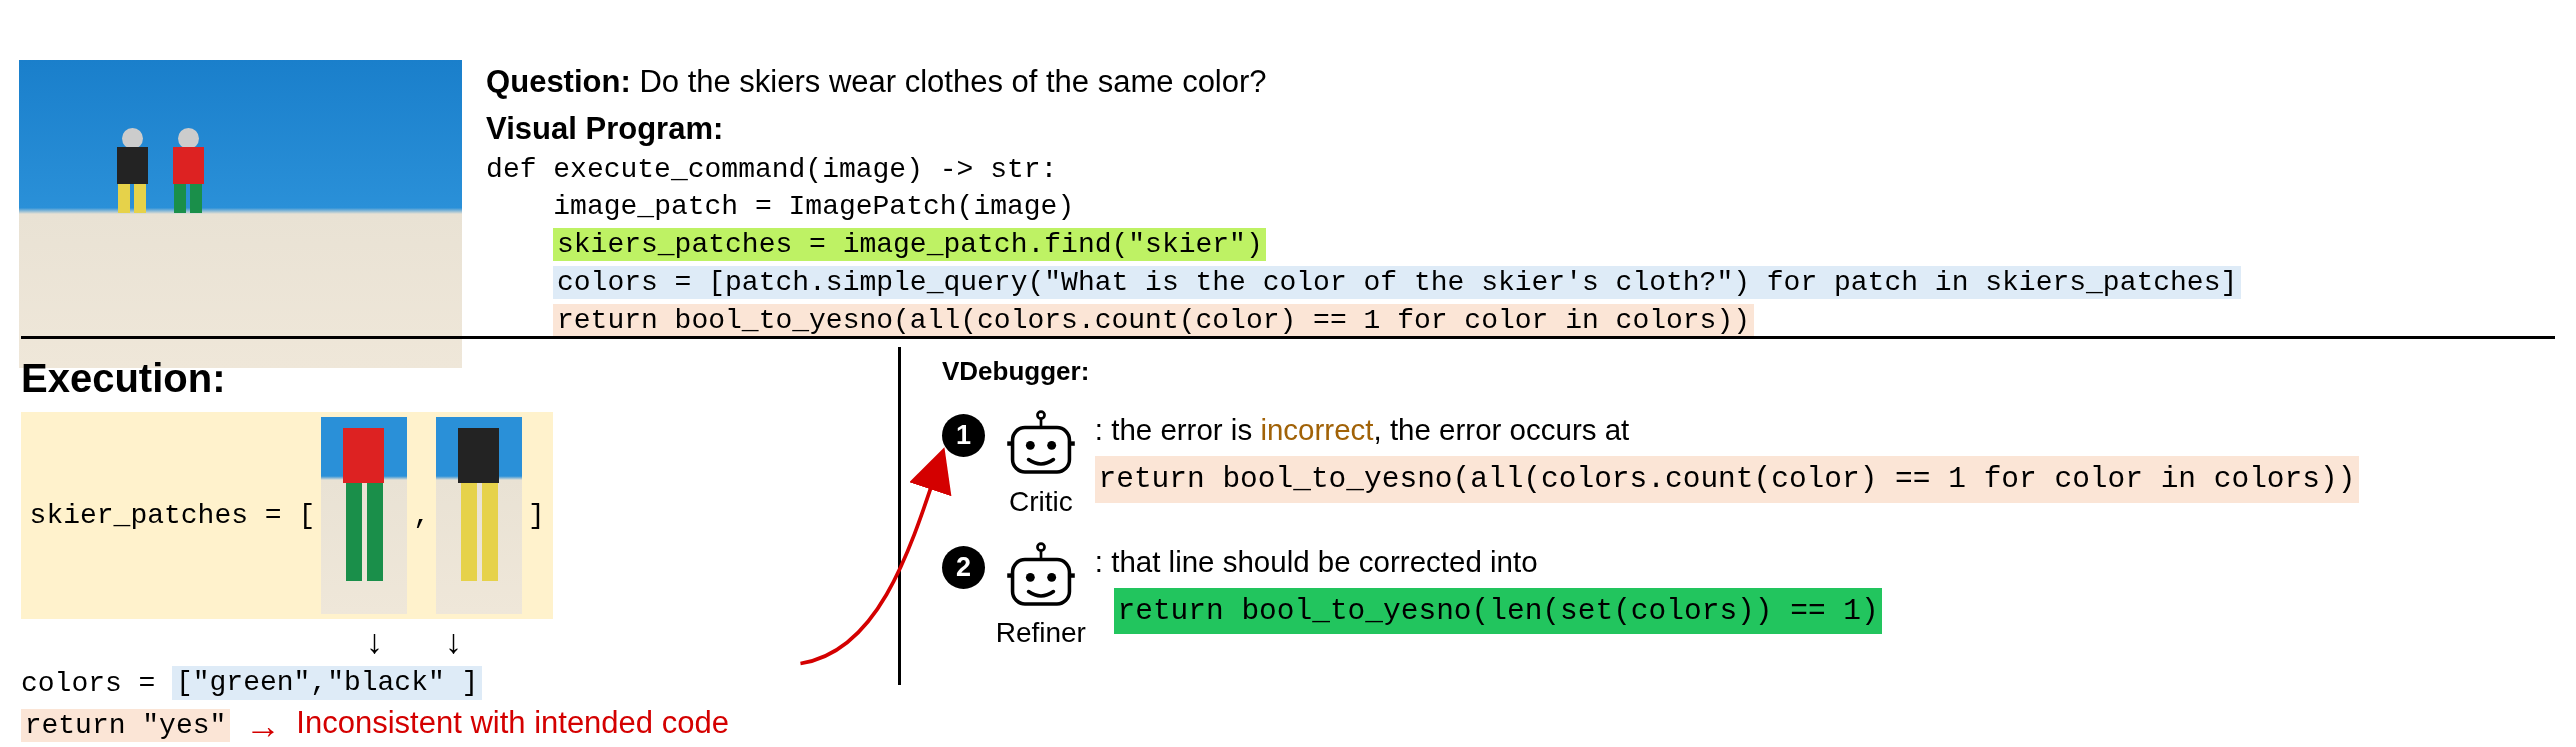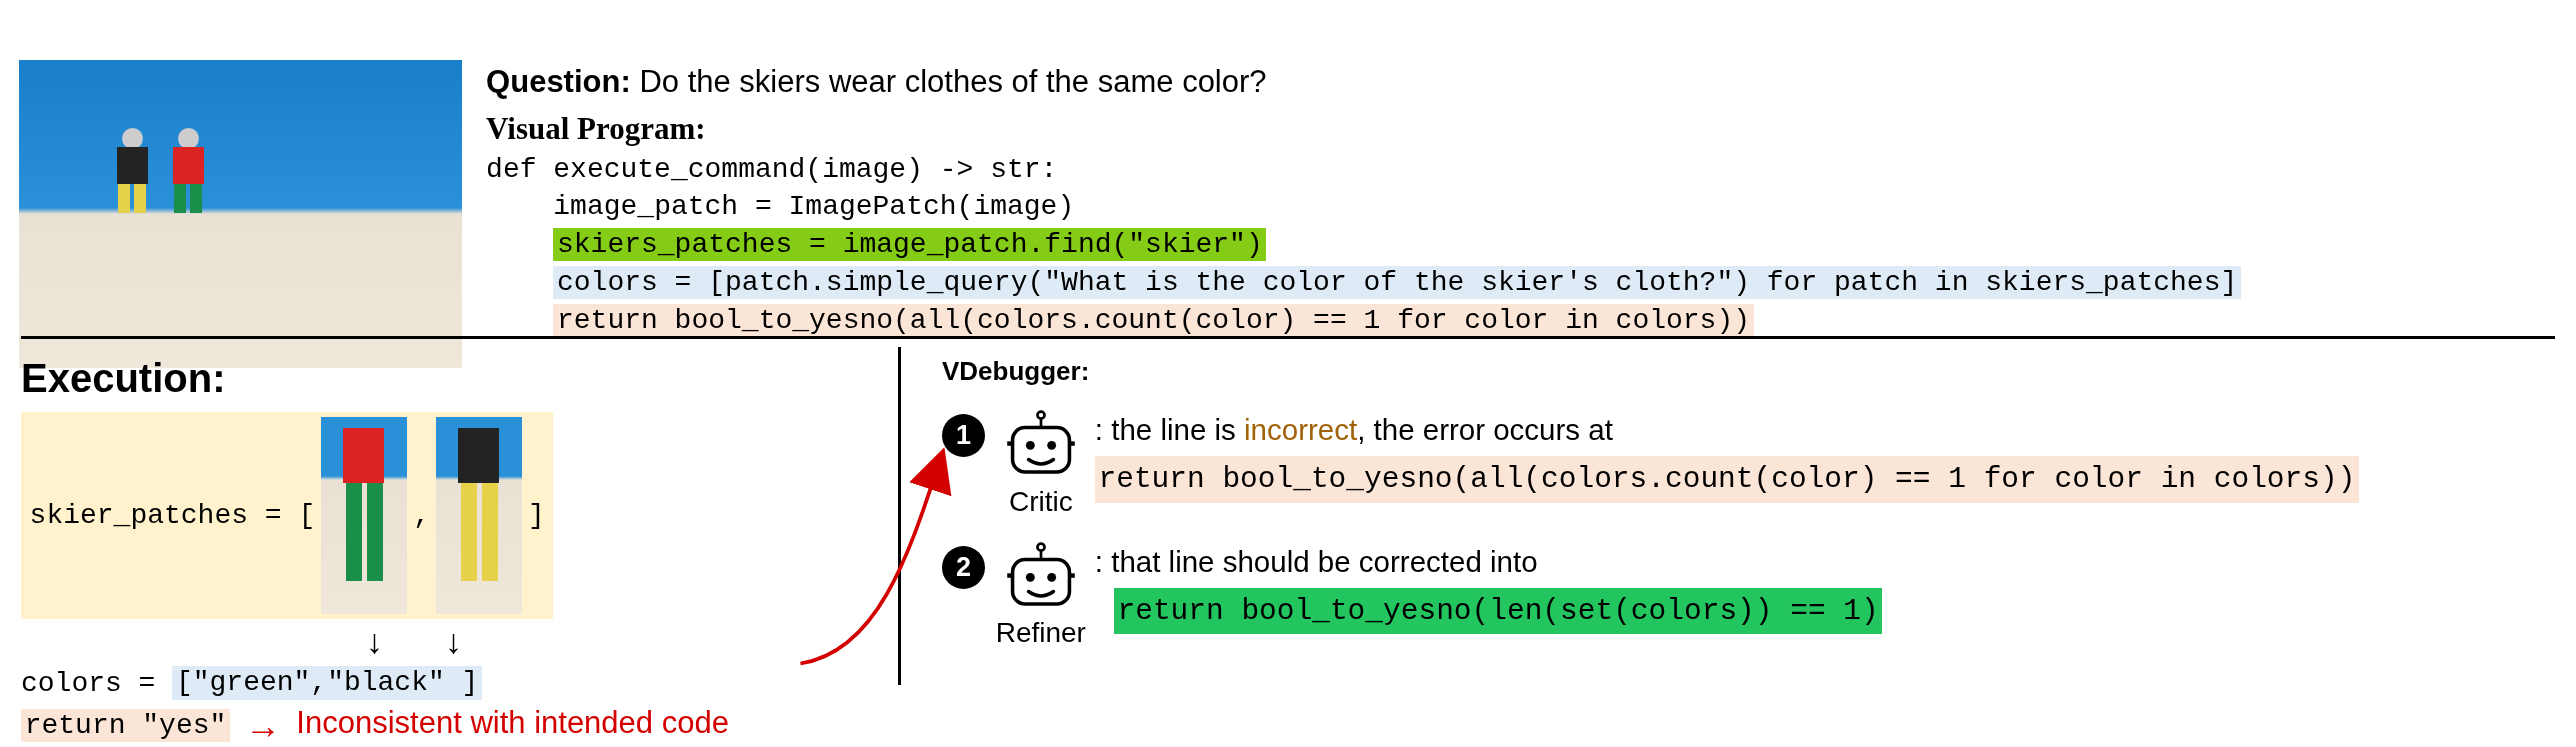--- a/index.html
+++ b/index.html
@@ -52,24 +52,24 @@
     background: #d22;
   }
   .skier-image .legs-l { position:absolute; top:54px; left:7.4px; width:12.3px; height:31px; background:#e6d24a; }
   .skier-image .legs-l2 { position:absolute; top:54px; left:23.4px; width:12.3px; height:31px; background:#e6d24a; }
   .skier-image .legs-r { position:absolute; top:54px; left:7.4px; width:12.3px; height:31px; background:#1a8f4a; }
   .skier-image .legs-r2 { position:absolute; top:54px; left:23.4px; width:12.3px; height:31px; background:#1a8f4a; }
 
   .top-text { flex: 1 1 auto; }
   .question-line { margin-top: 3.7px; margin-bottom: 11px; font-size: 31px; }
   .label-strong { font-weight: 700; }
-  .vp-label { font-weight: 700; margin-bottom: 3.7px; font-size: 31px; font-family: Liberation Serif, serif; }
+  .vp-label { font-weight: 700; margin-bottom: 3.7px; font-size: 31px; }
   .code-line { white-space: pre; line-height: 1.35; }
 
-  .hl-yellow { background: #84cc16; padding: 1.2px 3.7px; }
+  .hl-yellow { background: #bef264; padding: 1.2px 3.7px; }
   .hl-blue   { background: #deebf7; padding: 1.2px 3.7px; }
   .hl-orange { background: #fbe5d6; padding: 1.2px 3.7px; }
   .hl-green  { background: #22c55e; padding: 1.2px 3.7px; margin-left: 19px; }
 
   
   .hdiv {
     position: absolute;
     left: 21px; right: 21px; top: 336px;
     border-top: 3.7px solid #000;
   }
@@ -256,21 +256,21 @@
           <rect x="18" y="22" width="64" height="50" rx="14" ry="14" fill="none" stroke="#000" stroke-width="4"></rect>
           <circle cx="38" cy="42" r="5" fill="#000"></circle>
           <circle cx="62" cy="42" r="5" fill="#000"></circle>
           <path d="M36 58 Q50 68 64 58" fill="none" stroke="#000" stroke-width="4" stroke-linecap="round"></path>
           <line x1="12" y1="40" x2="18" y2="40" stroke="#000" stroke-width="5"></line>
           <line x1="82" y1="40" x2="88" y2="40" stroke="#000" stroke-width="5"></line>
         </svg>
         <div class="agent-label">Critic</div>
       </div>
       <div class="step-text">
-        <span>: the line is </span><span class="incorrect">incorrect</span><span>, the error occurs at</span><br>
+        <span>: the error is </span><span class="incorrect">incorrect</span><span>, the error occurs at</span><br>
         <span class="mono hl-orange">return bool_to_yesno(all(colors.count(color) == 1 for color in colors))</span>
       </div>
     </div>
 
     <div class="step-row">
       <div class="step-num">2</div>
       <div class="robot">
         <svg viewBox="0 0 100 90">
           <circle cx="50" cy="8" r="4" fill="none" stroke="#000" stroke-width="3"></circle>
           <line x1="50" y1="12" x2="50" y2="22" stroke="#000" stroke-width="3"></line>

